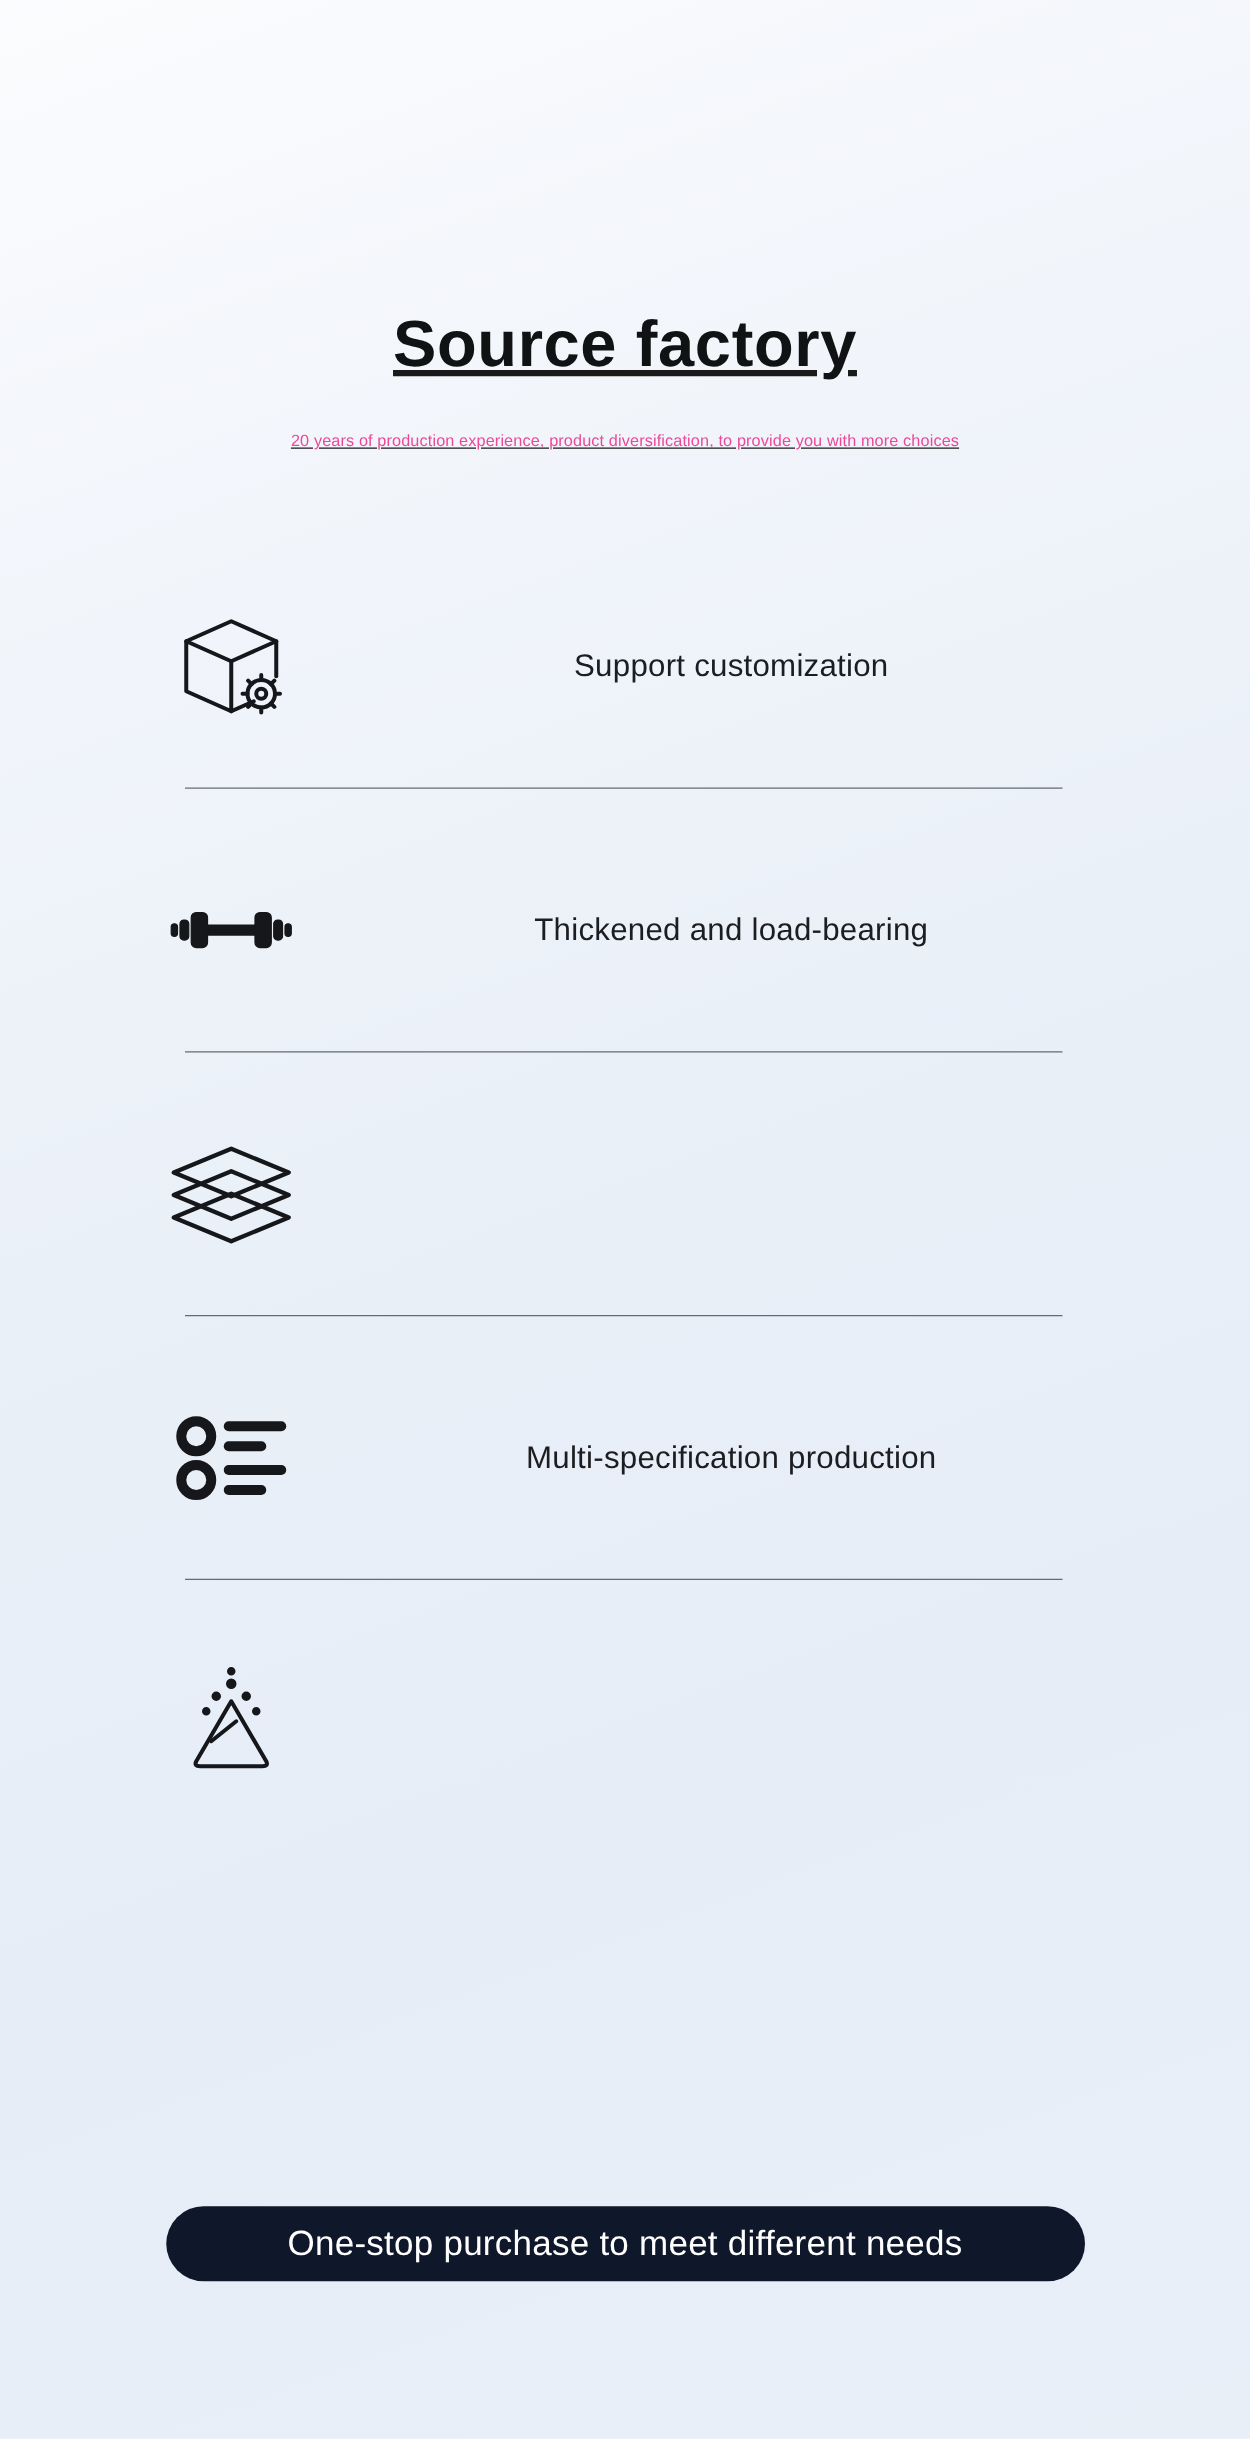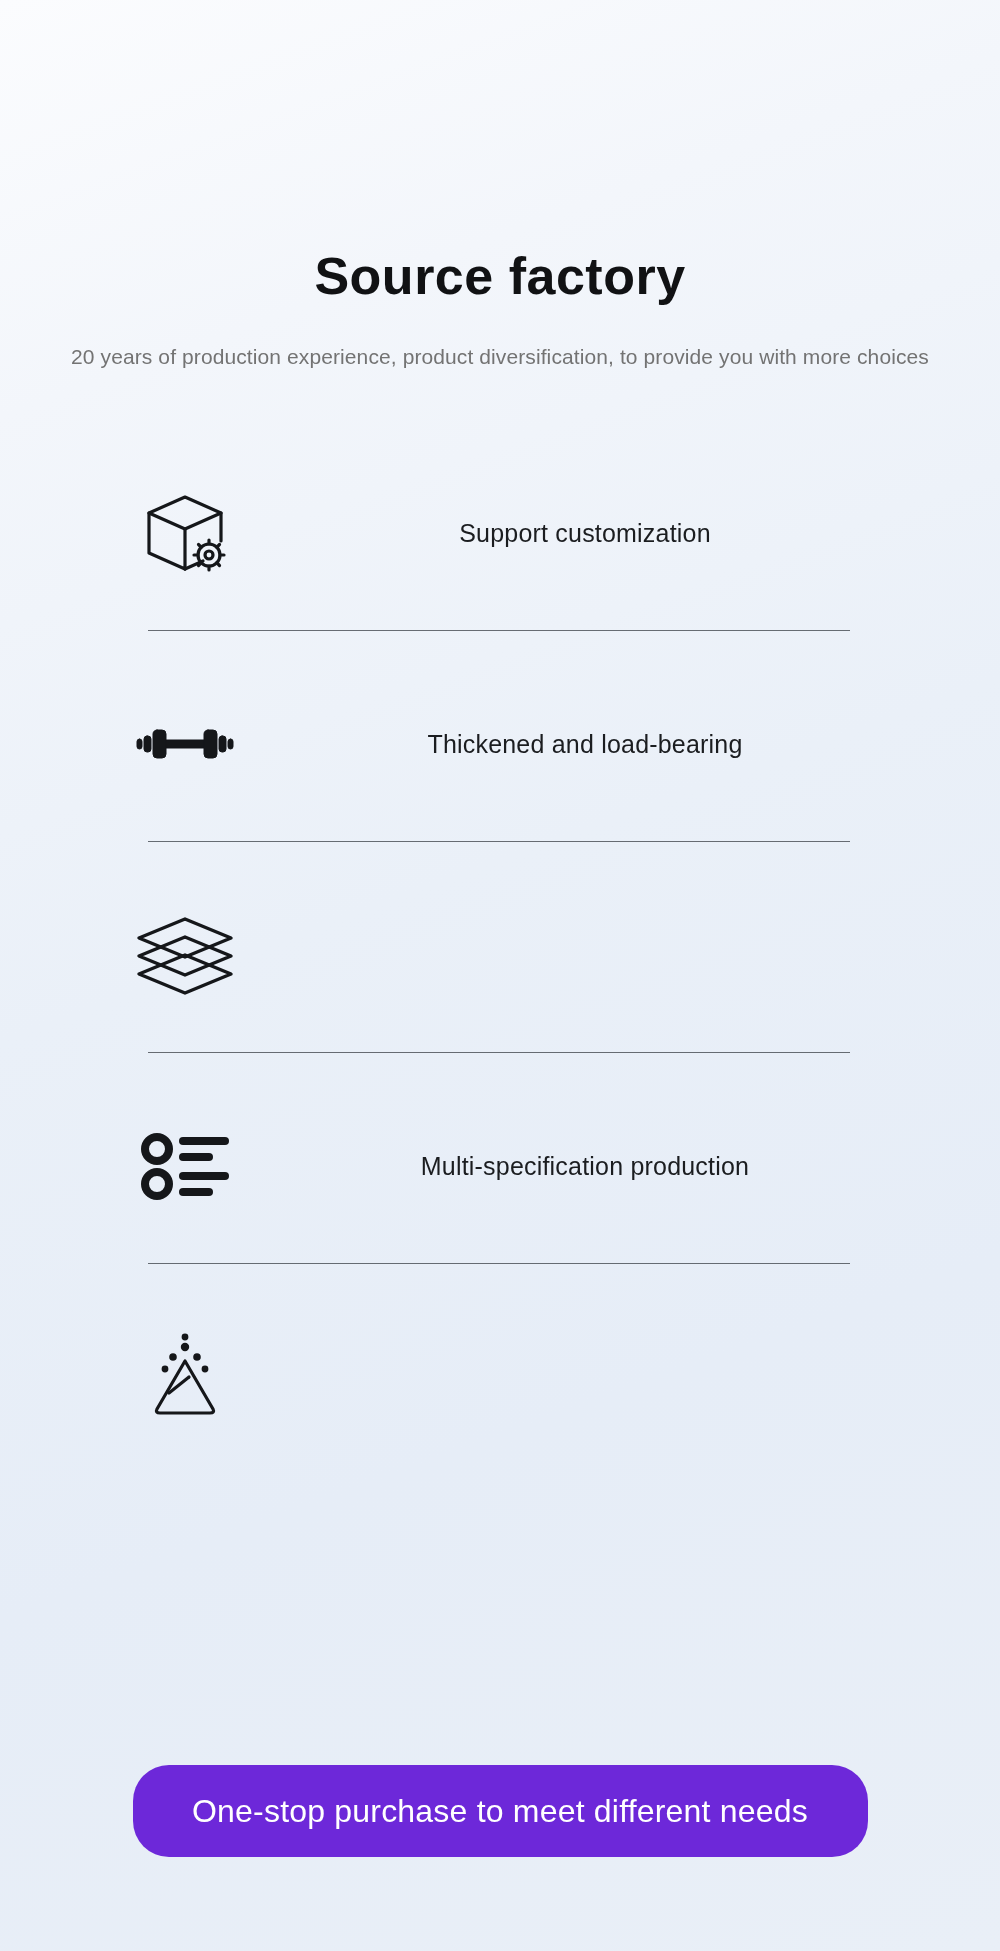--- a/index.html
+++ b/index.html
@@ -14,41 +14,42 @@
     color: #1a1a1a;
     overflow: hidden;
     position: relative;
   }
 
   .page {
     position: relative;
     width: 1000px;
     height: 1951px;
     box-sizing: border-box;
+    text-decoration: underline;
   }
 
   .header {
     padding-top: 248px;
     text-align: center;
   }
 
   .title {
     font-size: 52px;
     font-weight: 700;
     letter-spacing: 0.5px;
     color: #111214;
     margin: 0;
     line-height: 1.1;
   }
 
   .subtitle {
     margin: 40px 0 12px 0;
-    font-size: 21px;
+    font-size: 13px;
     font-weight: 400;
-    color: #737373;
+    color: #ec4899;
     letter-spacing: 0.1px;
   }
 
   .feature-list {
     margin: 0;
     padding: 0;
     list-style: none;
     position: absolute;
     top: 420px;
     left: 0;
@@ -95,25 +96,25 @@
     position: absolute;
     left: 0;
     right: 0;
     top: 1765px;
     display: flex;
     justify-content: center;
   }
 
   .cta {
     width: 735px;
-    height: 92px;
+    height: 60px;
     border-radius: 36px;
-    background: #6d28d9;
+    background: #0f172a;
     color: #ffffff;
-    font-size: 32px;
+    font-size: 28px;
     display: flex;
     align-items: center;
     justify-content: center;
     border: none;
     cursor: pointer;
     letter-spacing: 0.2px;
     font-family: "Liberation Sans", sans-serif;
   }
 
   svg { display: block; }

